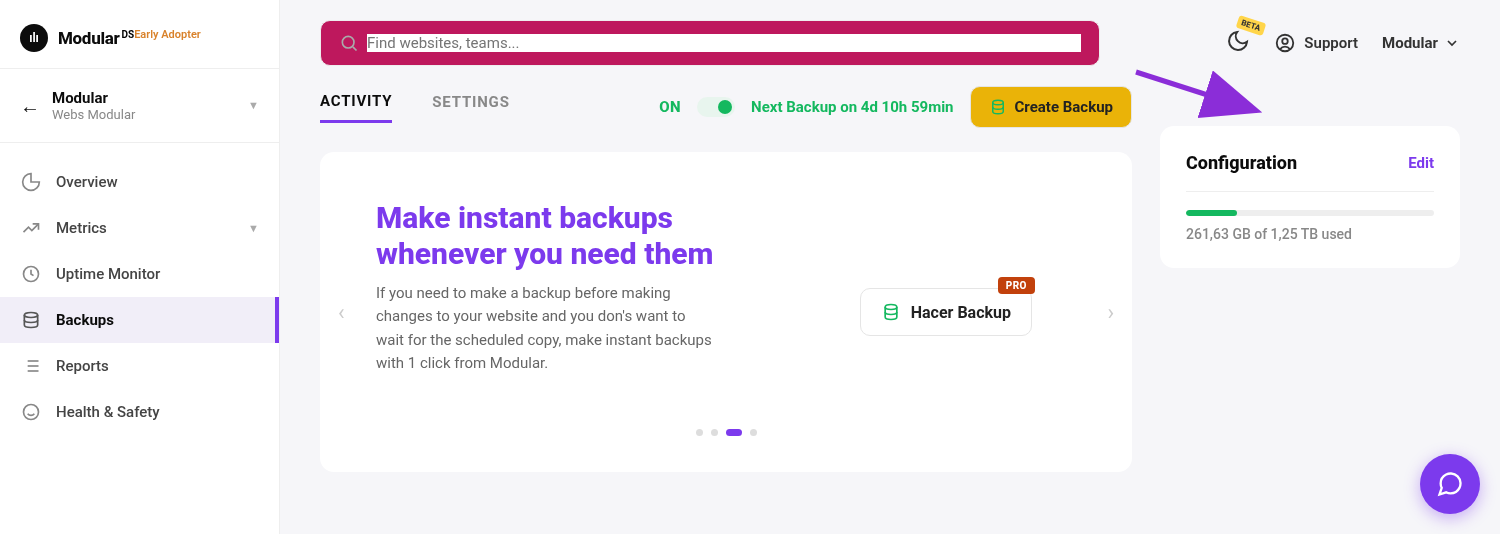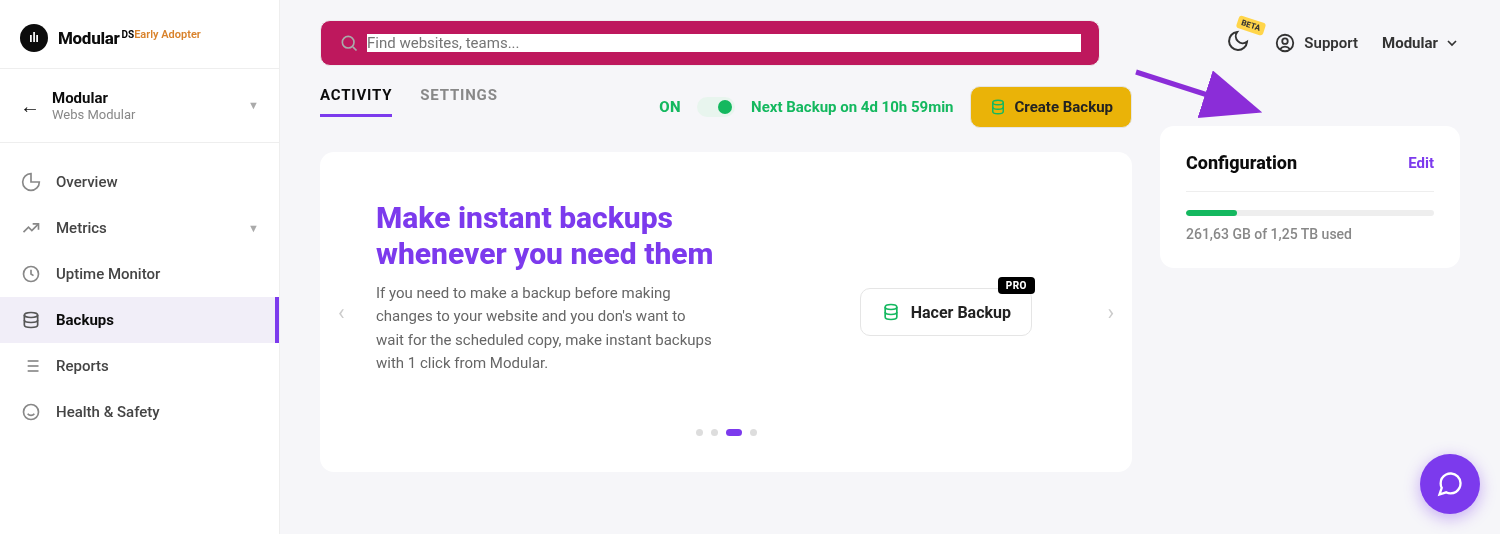--- a/index.html
+++ b/index.html
@@ -28,34 +28,34 @@
 .search-box { flex: 1; max-width: 780px; display: flex; align-items: center; gap: 8px; background: #be185d; border: 1px solid #eee; border-radius: 10px; padding: 12px 18px; }
 .search-box svg { color: #aaa; }
 .search-input { border: none; outline: none; font-size: 15px; flex: 1; color: #333; }
 .topbar-right { margin-left: auto; display: flex; align-items: center; gap: 24px; }
 .theme-toggle { position: relative; }
 .beta-badge { position: absolute; top: -10px; right: -14px; background: #ffd54a; color: #333; font-size: 8px; font-weight: 800; padding: 2px 4px; border-radius: 3px; transform: rotate(18deg); }
 .support-link { display: flex; align-items: center; gap: 8px; color: #333; font-weight: 600; font-size: 15px; cursor: pointer; }
 .user-menu { display: flex; align-items: center; gap: 6px; color: #333; font-weight: 700; font-size: 15px; cursor: pointer; }
 .content { display: flex; gap: 28px; padding: 0 40px; }
 .left-col { flex: 1; max-width: 1100px; }
-.tabs-row { display: flex; align-items: flex-start; gap: 28px; margin-bottom: 24px; }
+.tabs-row { display: flex; align-items: center; gap: 40px; margin-bottom: 24px; }
 .tab { font-size: 15px; font-weight: 700; letter-spacing: 0.8px; color: #888; padding-bottom: 10px; cursor: pointer; }
 .tab.active { color: #0c0c0c; border-bottom: 3px solid #7c3aed; }
 .status-group { margin-left: auto; display: flex; align-items: center; gap: 16px; }
 .on-label { font-weight: 800; color: #14b85f; font-size: 15px; letter-spacing: 0.5px; }
 .toggle { width: 38px; height: 20px; background: #e8f5ee; border-radius: 10px; position: relative; cursor: pointer; }
 .toggle-dot { width: 14px; height: 14px; background: #14b85f; border-radius: 50%; position: absolute; right: 3px; top: 3px; }
 .next-backup { color: #14b85f; font-weight: 700; font-size: 15px; }
 .create-btn { display: flex; align-items: center; gap: 8px; background: #eab308; border: 1px solid #e5e5e5; border-radius: 10px; padding: 11px 18px; font-weight: 700; font-size: 15px; color: #222; cursor: pointer; }
 .hero-card { background: #fff; border-radius: 14px; padding: 48px 56px 36px; position: relative; }
 .hero-title { font-size: 30px; font-weight: 800; color: #7c3aed; line-height: 1.2; max-width: 360px; margin-bottom: 10px; }
 .hero-desc { font-size: 15px; color: #666; line-height: 1.55; max-width: 340px; }
 .hero-action { position: absolute; right: 100px; top: 50%; transform: translateY(-50%); }
-.pro-badge { position: absolute; top: -12px; right: -4px; background: #000000; color: #fff; font-size: 10px; font-weight: 800; padding: 3px 8px; border-radius: 4px; letter-spacing: 0.5px; }
+.pro-badge { position: absolute; top: -12px; right: -4px; background: #c2410c; color: #fff; font-size: 10px; font-weight: 800; padding: 3px 8px; border-radius: 4px; letter-spacing: 0.5px; }
 .hacer-btn { display: flex; align-items: center; gap: 10px; background: #fff; border: 1px solid #e5e5e5; border-radius: 10px; padding: 13px 20px; font-weight: 700; font-size: 16px; color: #222; cursor: pointer; position: relative; }
 .carousel-arrow { position: absolute; top: 50%; transform: translateY(-50%); color: #ccc; font-size: 22px; cursor: pointer; user-select: none; }
 .carousel-arrow.left { left: 18px; }
 .carousel-arrow.right { right: 18px; }
 .dots { display: flex; gap: 8px; justify-content: center; margin-top: 54px; }
 .dot { width: 7px; height: 7px; background: #ddd; border-radius: 50%; }
 .dot.active { width: 16px; border-radius: 4px; background: #7c3aed; }
 .right-col { width: 300px; padding-top: 0; }
 .config-card { background: #fff; border-radius: 14px; padding: 26px; margin-top: 0; }
 .config-head { display: flex; justify-content: space-between; align-items: center; padding-bottom: 18px; border-bottom: 1px solid #eee; margin-bottom: 18px; }

